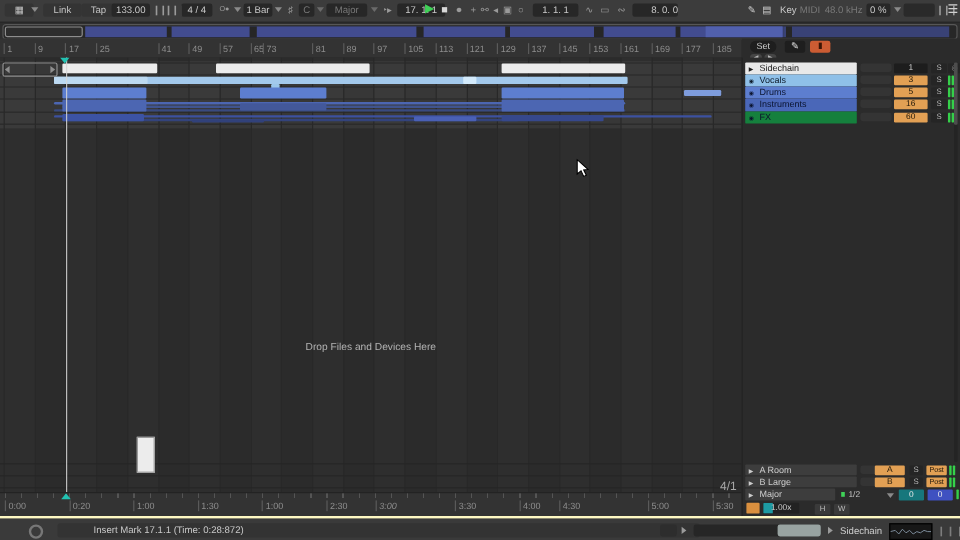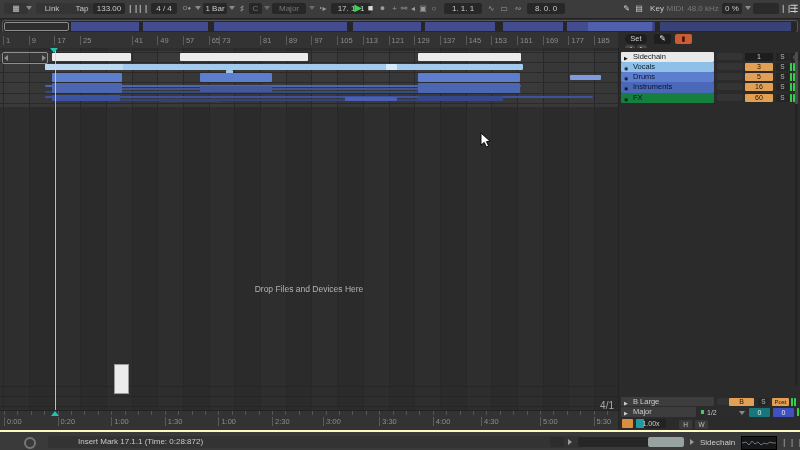--- a/index.html
+++ b/index.html
@@ -112,21 +112,21 @@
     <span class="ticon" style="left:377px;width:11px;color:#9a9a9a;font-size:9px;">●</span>
     <span class="ticon" style="left:390px;width:9px;">+</span>
     <span class="ticon" style="left:399px;width:10px;">⚯</span>
     <span class="ticon" style="left:409px;width:8px;">◂</span>
     <span class="ticon" style="left:418px;width:10px;">▣</span>
     <span class="ticon" style="left:429px;width:10px;">○</span>
     <span class="tval" style="left:444px;width:38px;">1.  1.  1</span>
     <span class="ticon" style="left:486px;width:10px;">∿</span>
     <span class="ticon" style="left:497px;width:14px;">▭</span>
     <span class="ticon" style="left:513px;width:10px;">∾</span>
-    <span class="tval" style="left:527px;width:38px;">8.  0.  0</span>
+    <span class="tval" style="left:527px;width:38px;text-align:right;">8.  0.  0</span>
     <span class="ticon" style="left:621px;width:11px;color:#cfcfcf;">✎</span>
     <span class="ticon" style="left:633px;width:12px;color:#cfcfcf;">▤</span>
     <span class="ticon" style="left:647px;width:20px;color:#c9c9c9;">Key</span>
     <span class="ticon dim" style="left:664px;width:22px;">MIDI</span>
     <span class="ticon dim" style="left:684px;width:38px;">48.0 kHz</span>
     <span class="tval" style="left:722px;width:20px;">0 %</span>
     <span class="caret" style="left:745px;"></span>
     <span class="tval" style="left:753px;width:26px;background:#2a2a2a;"></span>
     <span class="ticon" style="left:780px;width:8px;letter-spacing:-1px;">❙❙❙</span>
     <span class="ticon" style="left:789px;width:10px;color:#d0d0d0;font-size:10px;">☰</span>
@@ -274,24 +274,24 @@
 
   <div id="time-ruler" class="abs">
     <div class="ticks"></div>
     <div id="time-labels">
         <div class="timelbl" style="left: 4px;">0:00</div>
         <div class="timelbl" style="left: 57.6px;">0:20</div>
         <div class="timelbl" style="left: 111.2px;">1:00</div>
         <div class="timelbl" style="left: 164.8px;">1:30</div>
         <div class="timelbl" style="left: 218.4px;">1:00</div>
         <div class="timelbl" style="left: 272px;">2:30</div>
-        <div class="timelbl" style="left: 323px; font-style: italic;">3:00</div>
+        <div class="timelbl" style="left: 313px; font-style: italic;">3:00</div>
         <div class="timelbl" style="left: 379.2px;">3:30</div>
         <div class="timelbl" style="left: 432.8px;">4:00</div>
-        <div class="timelbl" style="left: 481px;">4:30</div>
+        <div class="timelbl" style="left: 466px;">4:30</div>
         <div class="timelbl" style="left: 540px;">5:00</div>
         <div class="timelbl" style="left: 593.6px;">5:30</div>
       </div>
     <div id="ph-bottom"></div>
   </div>
 
   <div id="panel" class="abs">
 
     <div class="trow" style="top:4px;height:10px;">
       <span class="namebox" style="background: rgb(233, 233, 233); color: rgb(26, 26, 26);"><span class="foldicon" style="color: rgb(26, 26, 26);">▶</span><span>Sidechain</span></span>
@@ -337,20 +337,31 @@
       <span class="valbox" style="left: 126px; width: 28px; background: rgb(226, 160, 84); color: rgb(32, 22, 7);">60</span>
       <span class="sbox" style="left:157px;width:13px;">S</span>
       <span class="meter" style="left:171px;">
           <span class="mbar" style="background: rgb(53, 208, 74);"></span>
           <span class="mbar" style="background: rgb(53, 208, 74);"></span>
         </span>
     </div>
     <div id="panel-scroll"></div>
     <div id="panel-thumb"></div>
 
+    <div class="trow" style="top:339px;height:9px;">
+      <span class="namebox" style="background:#3d3d3d;color:#cccccc;"><span class="foldicon" style="color:#cccccc;">▶</span><span>A Room</span></span>
+      <span class="freeze"></span>
+      <span class="valbox" style="left:110px;width:25px;background:#e2a054;color:#201607;">A</span>
+      <span class="sbox" style="left:139px;width:11px;">S</span>
+      <span class="postbox" style="left:153px;width:17px;">Post</span>
+      <span class="meter" style="left:172px;">
+          <span class="mbar" style="background: rgb(53, 208, 74);"></span>
+          <span class="mbar" style="background: rgb(53, 208, 74);"></span>
+        </span>
+    </div>
     <div class="trow" style="top:349px;height:9px;">
       <span class="namebox" style="background:#3d3d3d;color:#cccccc;"><span class="foldicon" style="color:#cccccc;">▶</span><span>B Large</span></span>
       <span class="freeze"></span>
       <span class="valbox" style="left:110px;width:25px;background:#e2a054;color:#201607;">B</span>
       <span class="sbox" style="left:139px;width:11px;">S</span>
       <span class="postbox" style="left:153px;width:17px;">Post</span>
       <span class="meter" style="left:172px;">
           <span class="mbar" style="background: rgb(53, 208, 74);"></span>
           <span class="mbar" style="background: rgb(53, 208, 74);"></span>
         </span>

